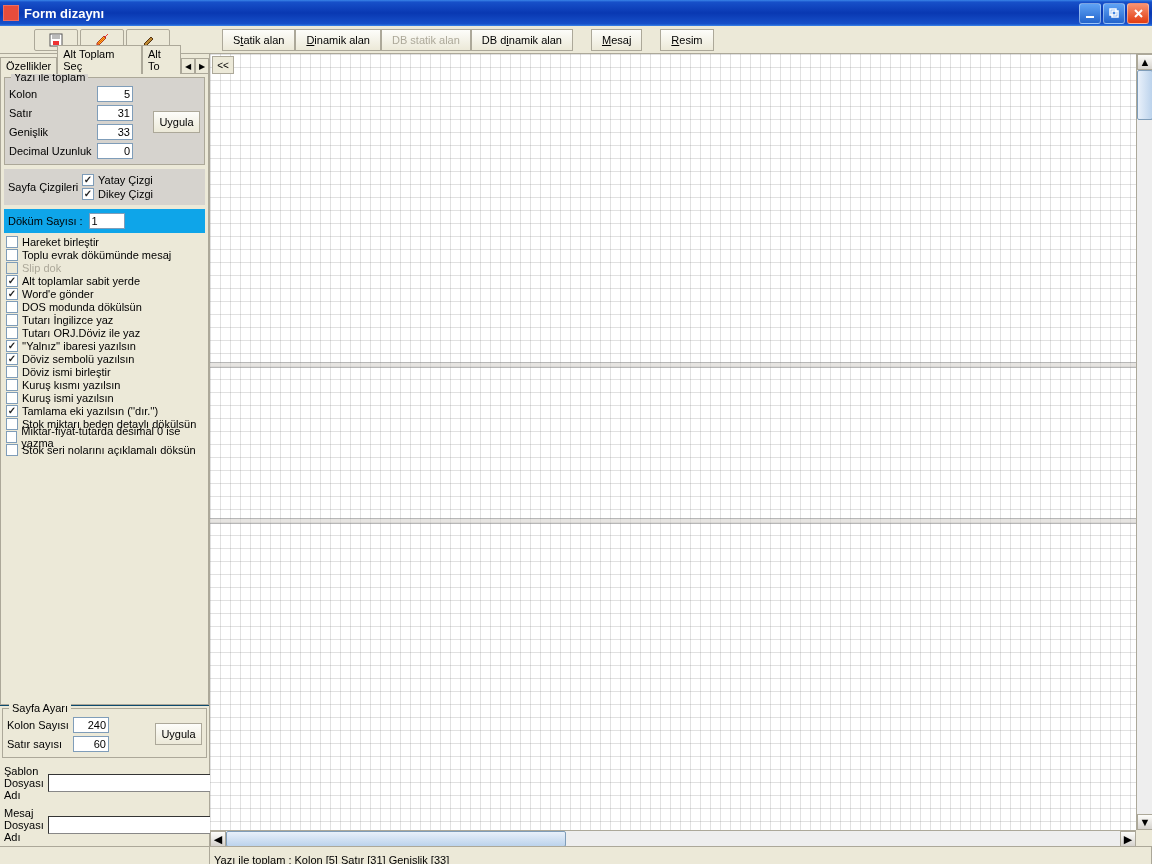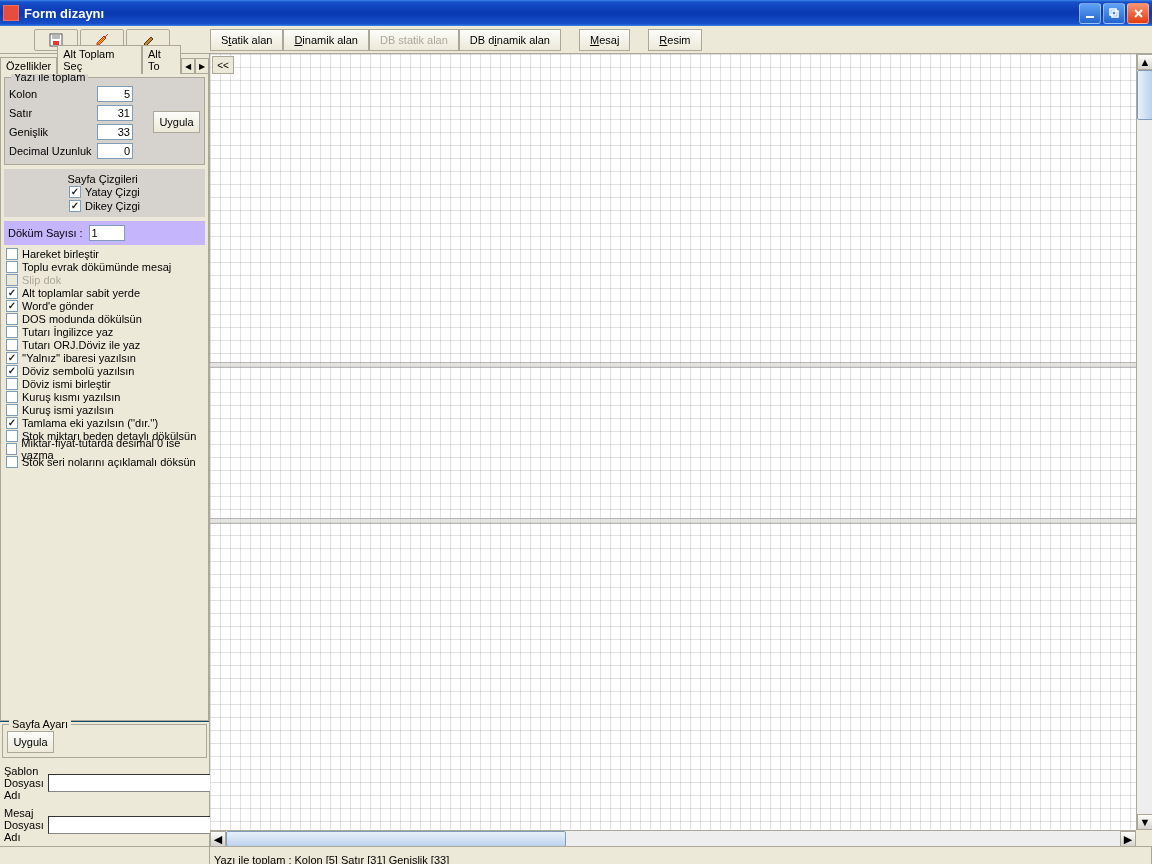--- a/index.html
+++ b/index.html
@@ -39,21 +39,21 @@
 .win-close { background: linear-gradient(#f69373, #e33c0f); }
 .win-btn svg { width: 13px; height: 13px; }
 
 .toolbar-row {
   height: 28px;
   background: #ece9d8;
   border-bottom: 1px solid #aca899;
   display: flex;
   align-items: center;
   padding-left: 34px;
-  gap: 0;
+  gap: 12px;
 }
 .tool-icon-btn {
   width: 44px; height: 22px;
   border: 1px solid #aca899;
   background: #ece9d8;
   display: flex; align-items: center; justify-content: center;
   cursor: pointer;
   border-radius: 2px;
 }
 .icon-group { display:flex; gap:2px; margin-right: 40px; }
@@ -153,37 +153,36 @@
 }
 .yazi-grid { display:flex; gap:14px; }
 .yazi-inputs { flex:1; }
 
 .sayfa-cizgi {
   display: flex;
   align-items: center;
   background: #d6d3ce;
   padding: 4px;
   margin-bottom: 4px;
-  flex-direction: column;
 }
 .sayfa-cizgi > label { width: 74px; font-size: 11px; }
 .chk-col { flex:1; }
 .chk-row { display:flex; align-items:center; gap:4px; font-size:11px; height:14px; }
 .chk {
   width: 12px; height: 12px;
   border: 1px solid #7f9db9;
   background: white;
   display:inline-flex; align-items:center; justify-content:center;
 }
 .chk.checked::after { content:"✓"; font-size:10px; line-height:10px; color:#222; font-weight:bold; }
 .chk.disabled { background:#ece9d8; }
 
 .dokum-row {
   display:flex; align-items:center;
-  background: #c4b5fd;
+  background: #0ea5e9;
   padding: 4px;
   margin-bottom: 2px;
 }
 .dokum-row label { font-size: 11px; margin-right: 6px; }
 .dokum-row .num-input { width: 36px; height:16px; border:1px solid #7f9db9; background:white; font-size:11px; padding-left:2px; }
 
 .options-list {
   background: #ece9d8;
   height: 360px;
 }
@@ -481,20 +480,30 @@
             <span class="chk"></span>
             <span>Stok seri nolarını açıklamalı döksün</span>
           </div>
       </div>
     </div>
 
     <div class="bottom-section">
       <div class="sayfa-ayari">
         <div class="legend">Sayfa Ayarı</div>
         <div class="sa-row">
+          <div class="sa-inputs">
+            <div class="field-row">
+              <label>Kolon Sayısı</label>
+              <input class="num-input" value="240" style="">
+            </div>
+            <div class="field-row">
+              <label>Satır sayısı</label>
+              <input class="num-input" value="60" style="">
+            </div>
+          </div>
           <button class="uygula-btn" style="align-self:center;">Uygula</button>
         </div>
       </div>
       <div class="file-row">
         <label>Şablon Dosyası Adı</label>
         <input class="text-input" style="">
       </div>
       <div class="file-row">
         <label>Mesaj Dosyası Adı</label>
         <input class="text-input" style="">

